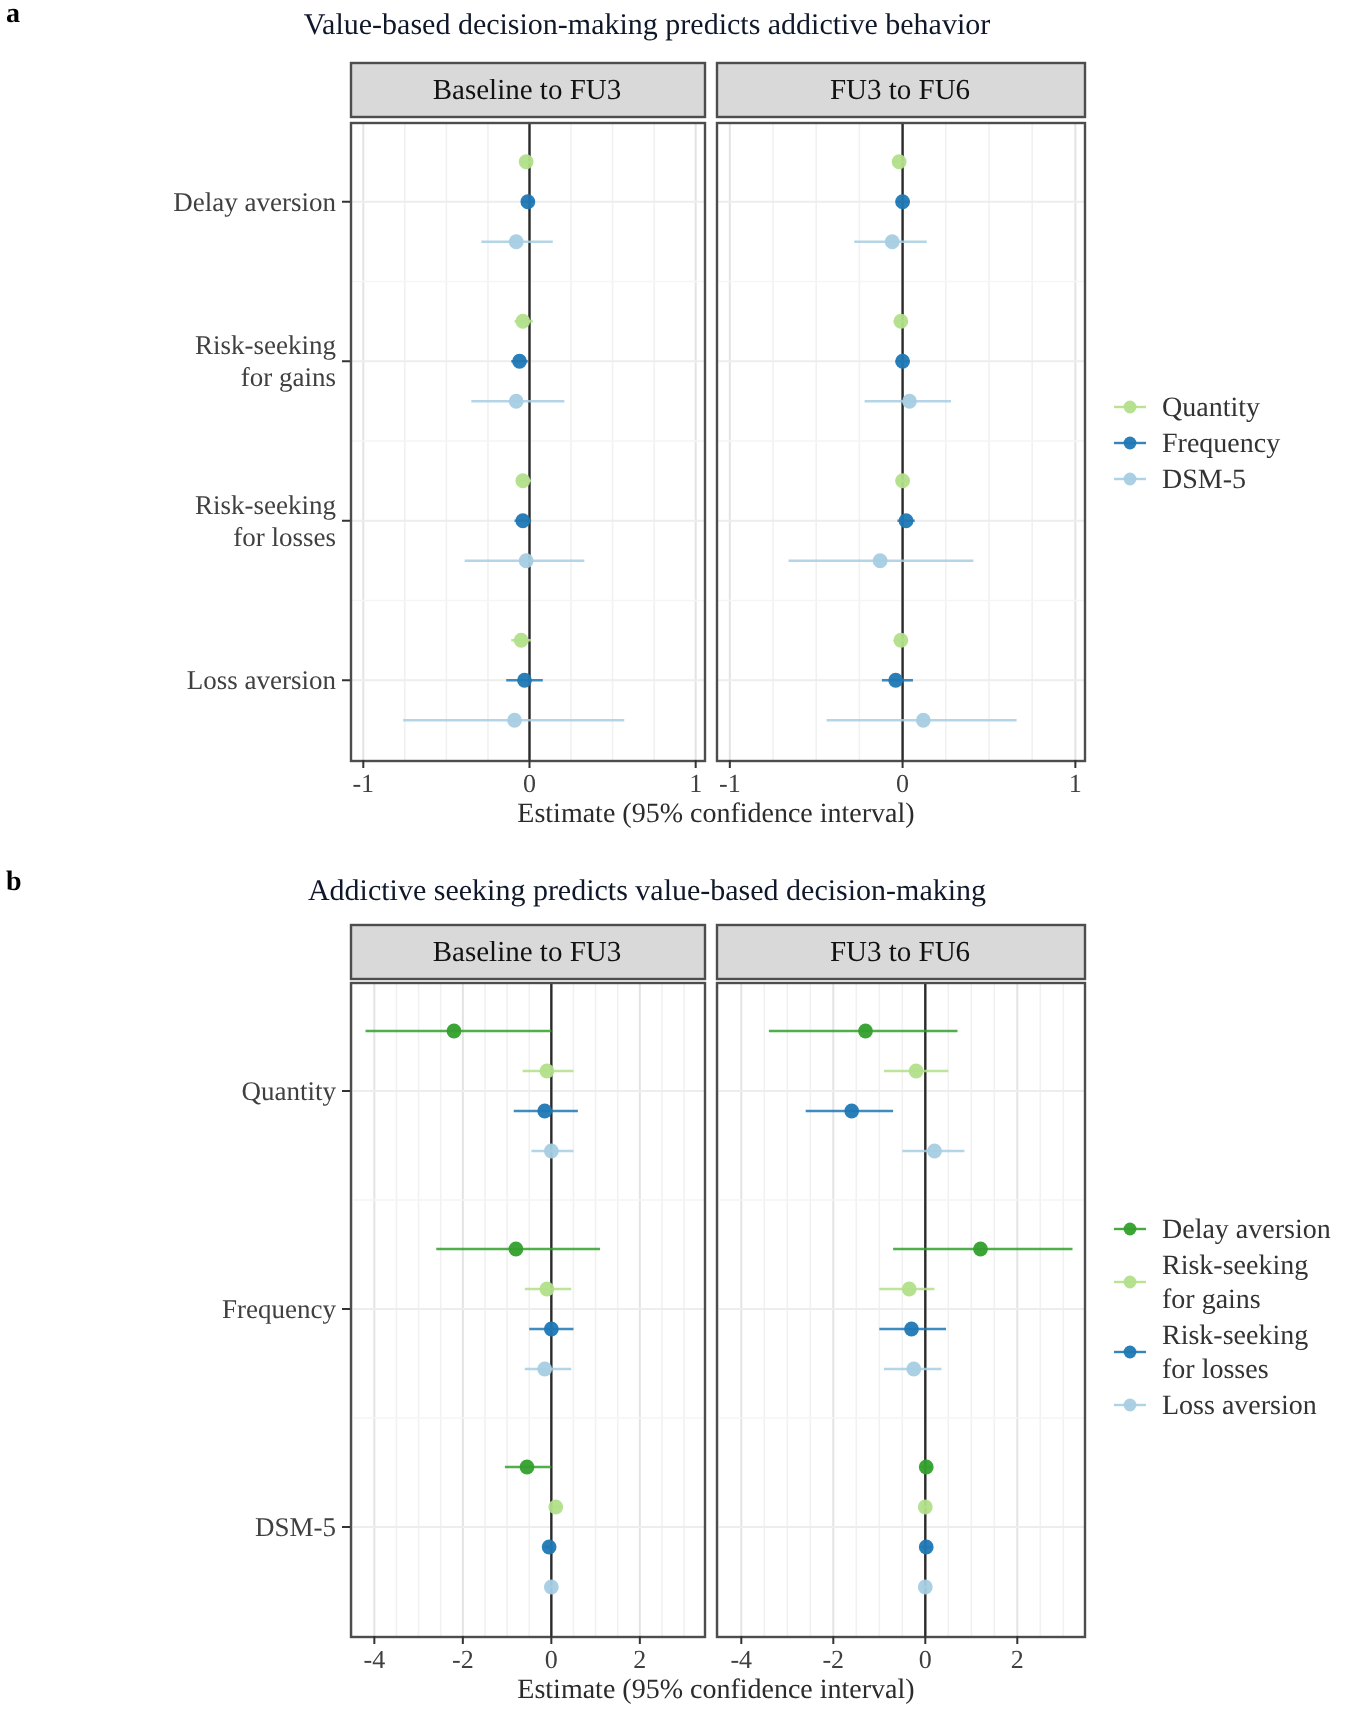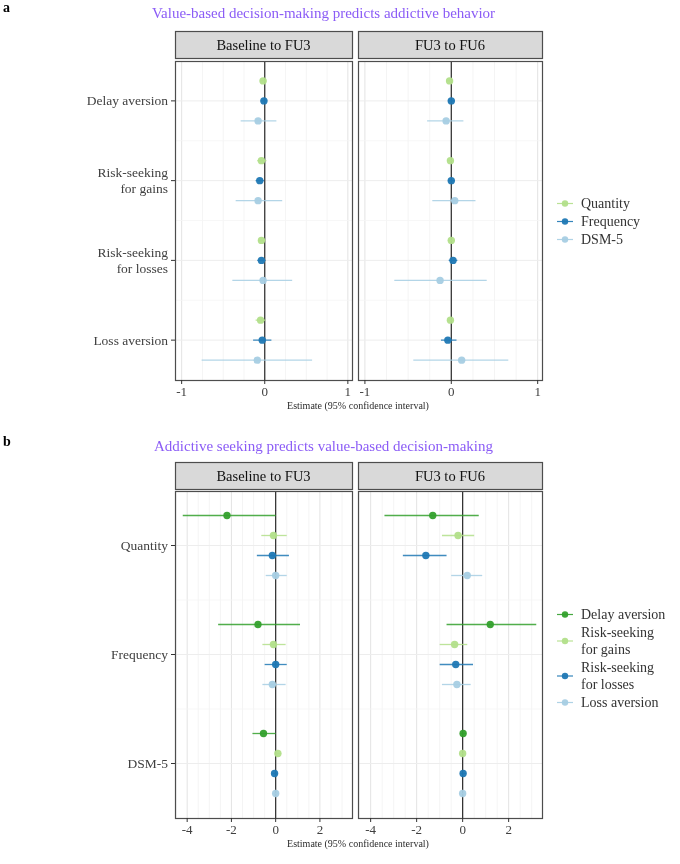--- a/index.html
+++ b/index.html
@@ -1,22 +1,22 @@
 <!DOCTYPE html>
 <html><head>
 <meta charset="utf-8">
 <style>
   html,body{margin:0;padding:0;background:#ffffff;}
   .figure{position:relative;width:680px;height:864px;background:#fff;
           font-family:"Liberation Serif","DejaVu Serif",serif;overflow:hidden;}
   .panel-label{position:absolute;left:3px;font-size:14px;font-weight:bold;color:#000;}
   .chart-title{position:absolute;left:0;width:647px;text-align:center;
-               font-size:15px;color:#8b5cf6;white-space:nowrap;}
+               font-size:15px;color:#0f172a;white-space:nowrap;}
   .x-axis-title{position:absolute;left:38px;width:640px;text-align:center;
-                font-size:10px;color:#2b2b2b;white-space:nowrap;}
+                font-size:14px;color:#2b2b2b;white-space:nowrap;}
   svg{position:absolute;left:0;top:0;}
   svg text{font-family:"Liberation Serif","DejaVu Serif",serif;}
 </style>
 </head>
 <body>
 
 <div class="figure">
   <svg id="chart-svg" width="680" height="864">
       <g>
         <rect x="175.5" y="31.5" width="177" height="27" fill="#d9d9d9" stroke="#4d4d4d" stroke-width="1.2"></rect>

